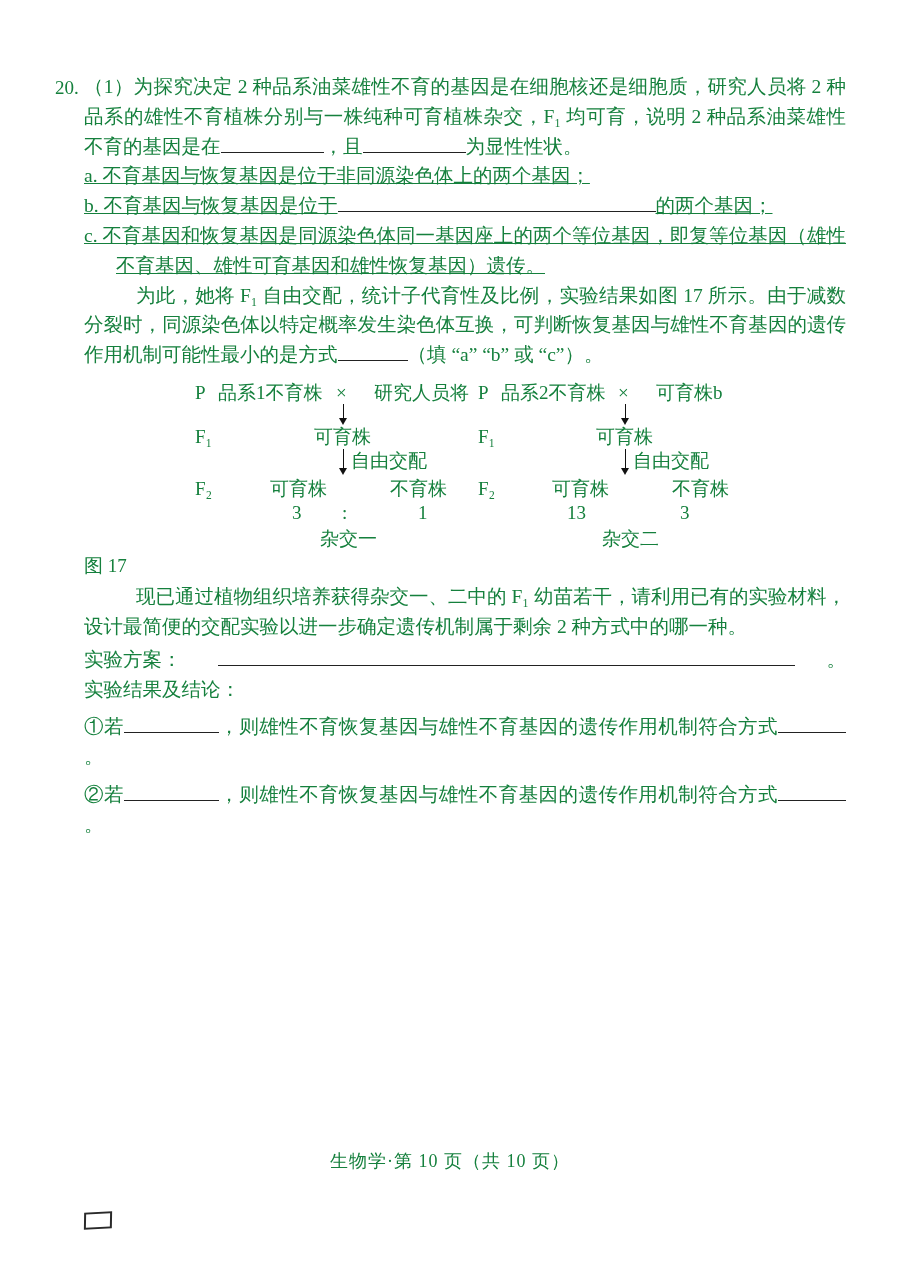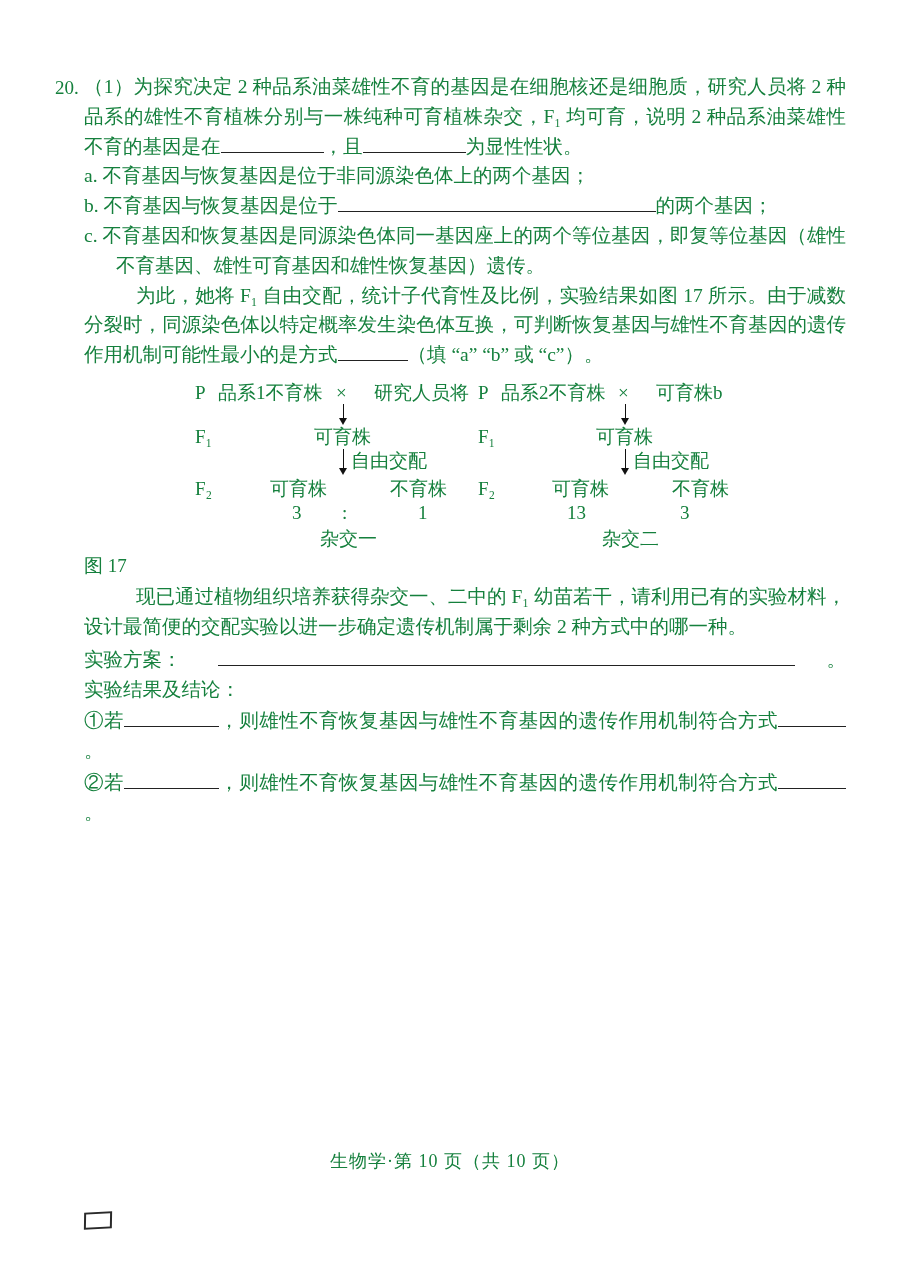--- a/index.html
+++ b/index.html
@@ -10,39 +10,39 @@
   }
   .q-num {
     position:absolute; left:55px; top:73px;
     font-size:19px; line-height:29.5px;
   }
   .content {
     position:absolute; left:84px; top:72px; width:762px;
     font-size:19.5px; line-height:29.8px; text-align:justify;
   }
   .para { margin:0; }
-  .item { padding-left:32px; text-indent:-32px; }
+  .item { padding-left:32px; text-indent:-32px;text-decoration:underline; }
   .indent { text-indent:52px; }
   .blank {
     display:inline-block; border-bottom:1.6px solid #222;
     height:1em; line-height:1em; vertical-align:baseline;
   }
   .w103 { width:103px; }
   .w318 { width:318px; }
   .w70  { width:70px; }
   .w95  { width:95px; }
   .w68  { width:68px; }
   .scheme-line {
     display:flex; align-items:baseline; margin-top:3px; line-height:30px;gap:30px;
   }
   .blank-flex {
     flex:1 1 auto; border-bottom:1.6px solid #222;
     height:0.95em; margin:0 2px 3px 6px;
   }
-  .result { margin-top:2px; }
+  .result { margin-top:8px; }
   
   .figure { position:relative; height:208px; margin-top:4px; text-indent:0; }
   .fi { position:absolute; font-size:19px; line-height:21px; white-space:nowrap; }
   .fig-cap { left:0; right:0; }
   .v-arrow { position:absolute; width:0; border-left:1.6px solid #111; }
   .v-arrow::after {
     content:""; position:absolute; left:-4.6px; bottom:-7px;
     border:4px solid transparent; border-top:7px solid #111;
   }
   

